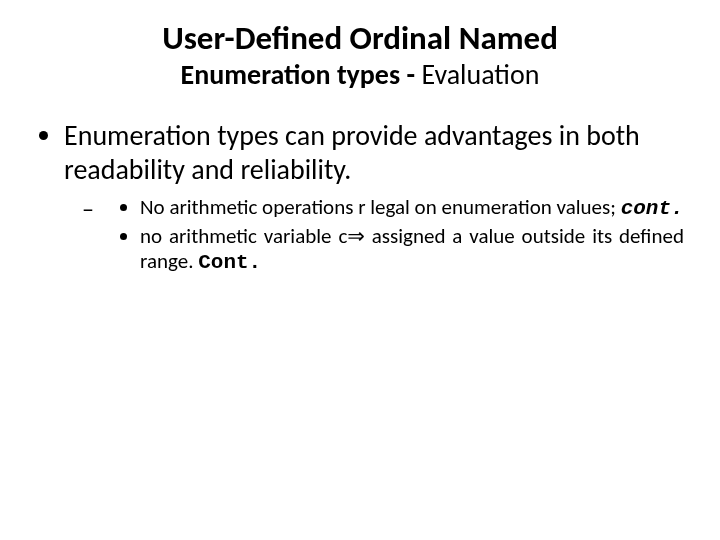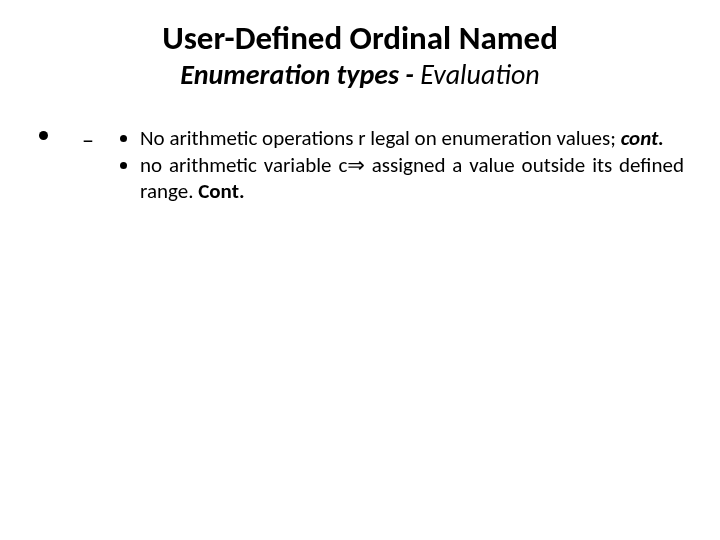--- a/index.html
+++ b/index.html
@@ -45,21 +45,20 @@
     font-weight: 700;
     font-size: 33px;
     margin: 0 0 2px 0;
     line-height: 1.15;
   }
   .subtitle {
     text-align: center;
     font-size: 28px;
     margin: 0 0 28px 0;
     line-height: 1.1;
-    font-style: italic;
   }
   .subtitle .bold { font-weight: 700; }
   ul.level1 {
     margin: 0;
     padding: 0 0 0 28px;
     list-style: disc;
   }
   ul.level1 > li {
     font-size: 28px;
     line-height: 1.22;
@@ -87,38 +86,39 @@
     margin: 6px 0 0 0;
     padding: 0 0 0 36px;
     list-style: disc;
   }
   ul.level3 > li {
     font-size: 21px;
     line-height: 1.22;
     text-align: justify;
     margin-bottom: 2px;
   }
-  .b { font-weight: 700; }
+  .b { font-weight: 700; font-family: Liberation Mono, monospace; }
   .i { font-style: italic; }
 </style>
 </head>
 <body>
 <div class="slide">
 
 
   <div class="content">
 
     <h1 class="title">User-Defined Ordinal Named</h1>
 
     <div class="subtitle">
       <span class="bold">Enumeration types - </span><span>Evaluation</span>
     </div>
 
     <ul class="level1">
       <li>
+        <span>Enumeration types can provide advantages in both readability and reliability.</span>
 
         <ul class="level2">
           <li>
 
             <ul class="level3">
               <li>
                 <span>No arithmetic operations r legal on enumeration values; </span>
                 <span class="b i">cont.</span>
               </li>
               <li>

